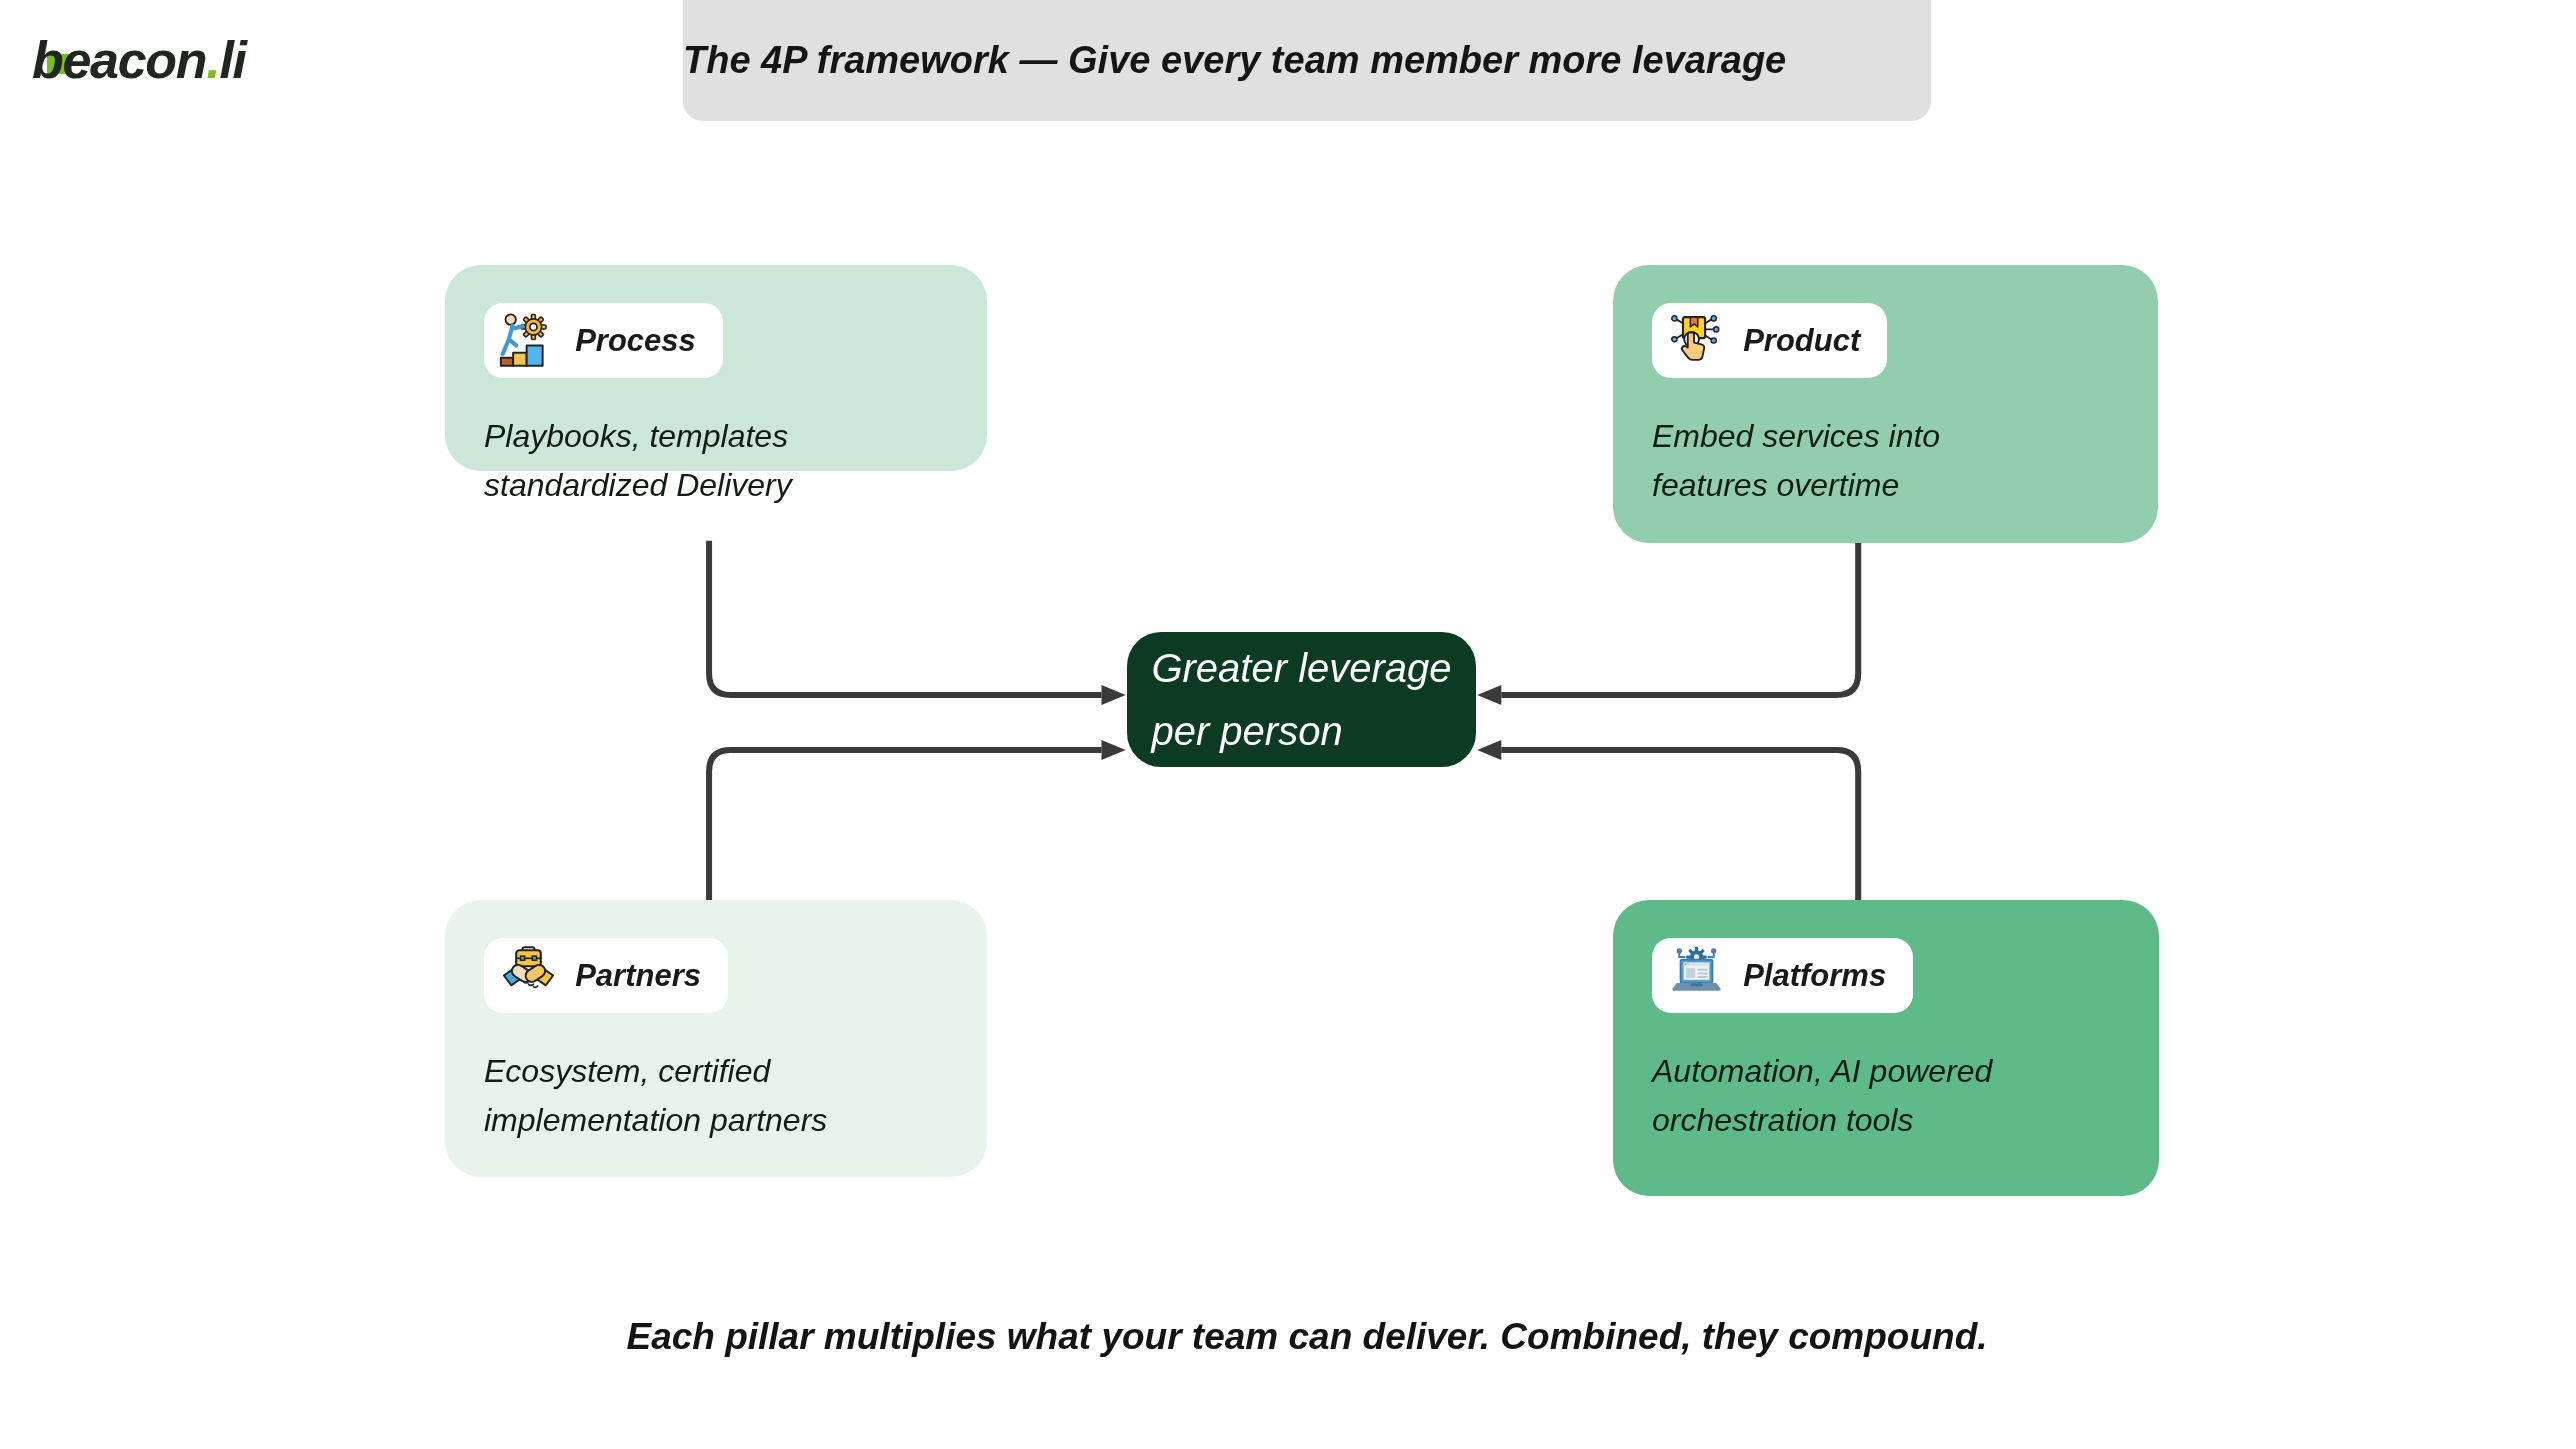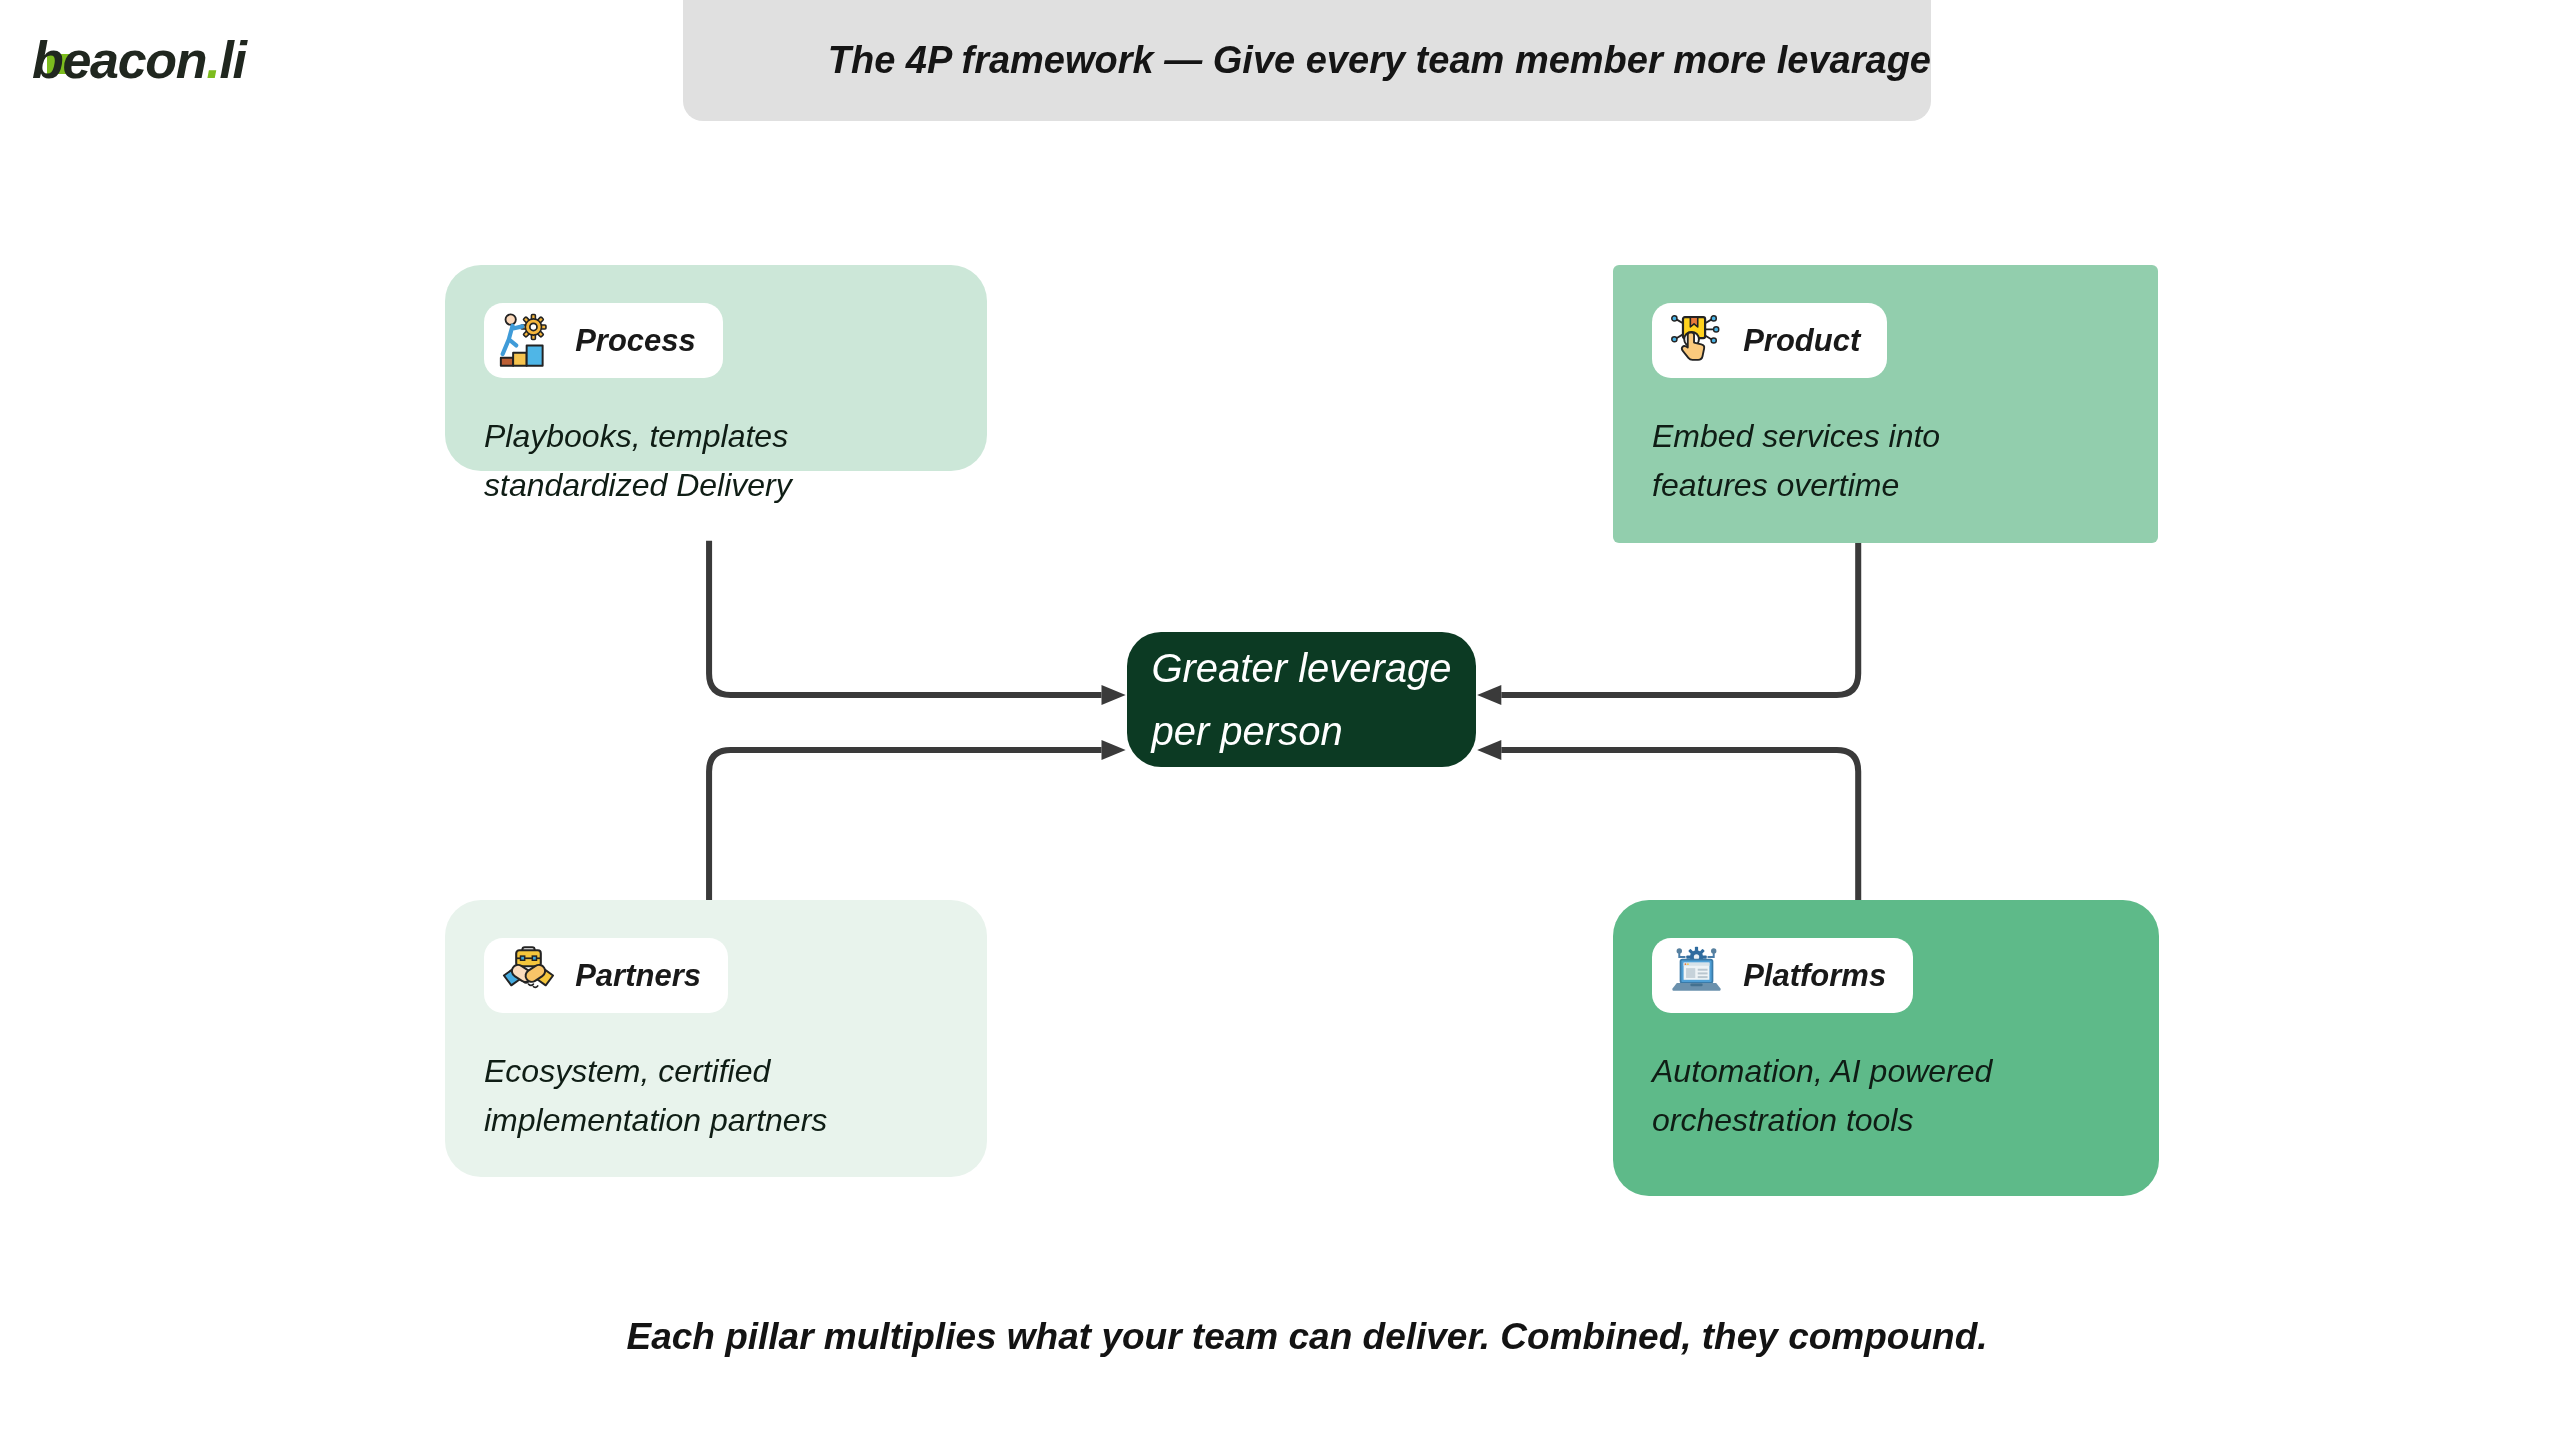--- a/index.html
+++ b/index.html
@@ -12,21 +12,21 @@
     overflow: hidden;
   }
   .canvas { position: absolute; inset: 0; font-style: italic; }
 
   
   .logo { position: absolute; left: 32px; top: 34px; font-size: 52px; font-weight: 800; letter-spacing: -1.3px; color: #20271f; line-height: 1; }
   .logo-notch { position: absolute; left: 14.8px; top: 20px; width: 24px; height: 20px; background: #7cbc1e; z-index: -1; }
   .logo-dot { color: #7cbc1e; }
 
   
-  .header-bar { position: absolute; left: 683px; top: 0; width: 1248px; height: 121px; background: #e0e0e0; border-radius: 0 0 20px 20px; display: flex; align-items: center; justify-content: flex-end; }
+  .header-bar { position: absolute; left: 683px; top: 0; width: 1248px; height: 121px; background: #e0e0e0; border-radius: 0 0 20px 20px; display: flex; align-items: center; justify-content: flex-start; }
   .header-title { font-size: 38px; font-weight: 700; color: #151515; }
 
   
   .card { position: absolute; border-radius: 36px; padding: 38px 39px; }
   .card-process   { left: 445px;  top: 265px;  width: 542px; height: 206px; }
   .card-product   { left: 1613px; top: 265px;  width: 545px; height: 278px; }
   .card-partners  { left: 445px;  top: 900px; width: 542px; height: 277px; }
   .card-platforms { left: 1613px; top: 900px; width: 546px; height: 296px; }
 
   .pill { display: inline-flex; align-items: center; gap: 14.8px; background: #ffffff; border-radius: 19px; padding: 8px 27px 8px 13.4px; }
@@ -95,21 +95,21 @@
         </g>
         <circle cx="9.5" cy="7" r="4.2" fill="#fbd8ba" stroke="#232323" stroke-width="1.5"></circle>
         <path d="M11,12 L8,23 M8,23 L14,28 M8,23 L3,35 M10.5,14.5 L19,12.5" stroke="#3f9bd8" stroke-width="3.4" fill="none" stroke-linecap="round" stroke-linejoin="round"></path>
       </svg>
       <span class="pill-label">Process</span>
     </div>
     <div class="desc">Playbooks, templates
 standardized Delivery</div>
   </div>
 
-  <div class="card card-product" style="background: rgb(146, 206, 173); border-radius: 6px;">
+  <div class="card card-product" style="background: rgb(146, 206, 173);">
     <div class="pill">
       <svg viewBox="0 0 48 48">
         <g stroke="#232323" stroke-width="1.5" fill="none" stroke-linecap="round">
           <path d="M31,10 L36,7"></path>
             <path d="M31,15 L38,15"></path>
             <path d="M31,20 L36,23"></path>
           <path d="M13,10 L8,7"></path>
             <path d="M13,19 L8,22"></path>
         </g>
         <circle cx="38" cy="6" r="2.1" fill="#49b3e6" stroke="#232323" stroke-width="1.2"></circle>

